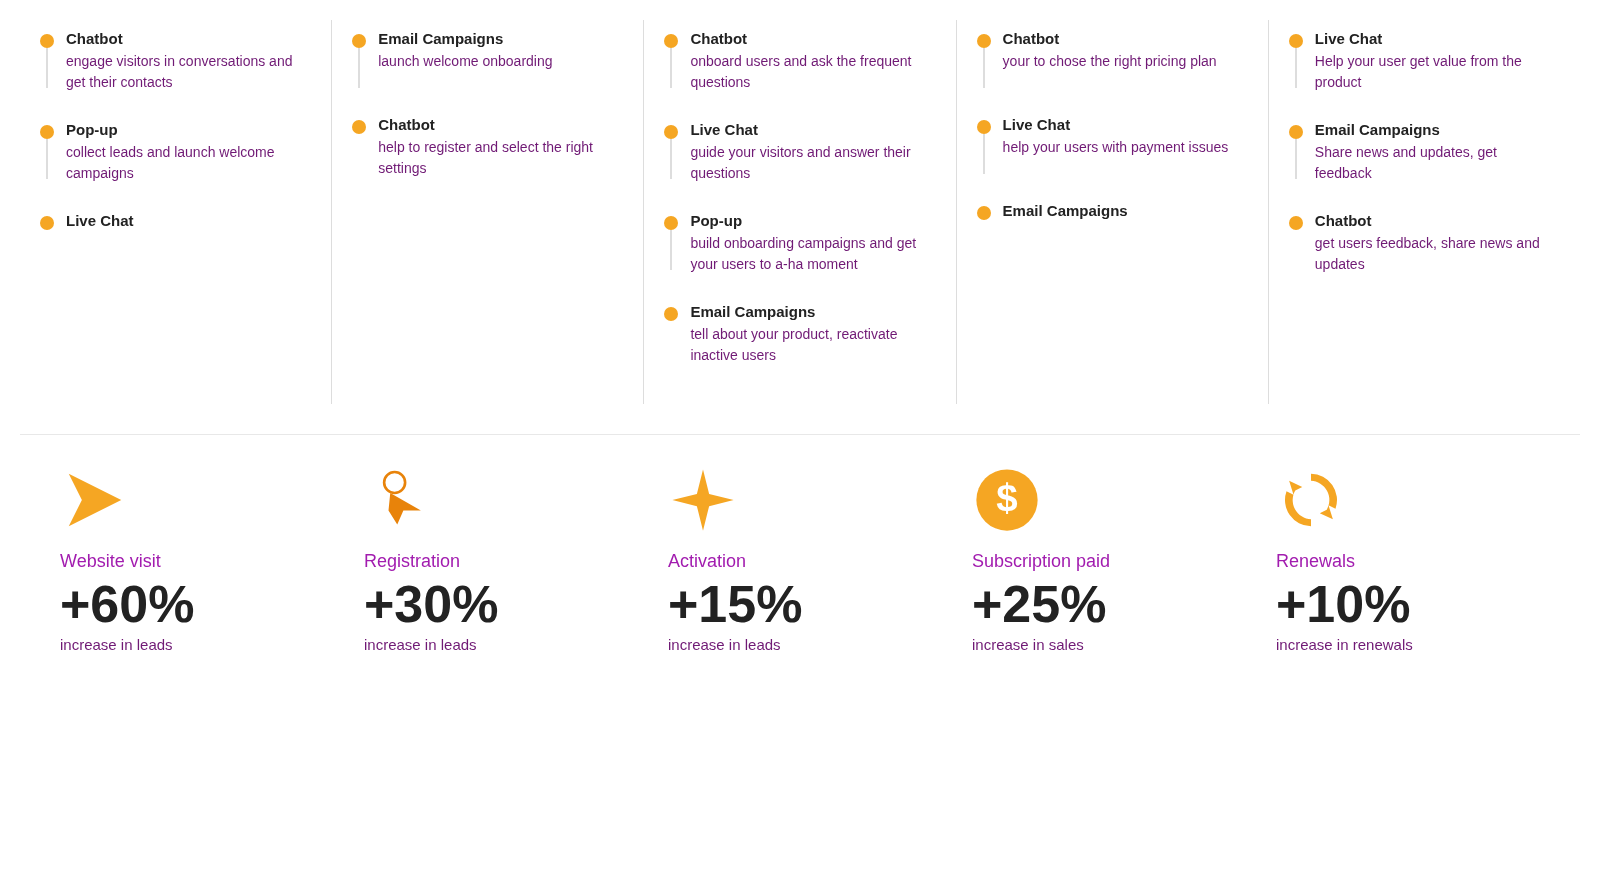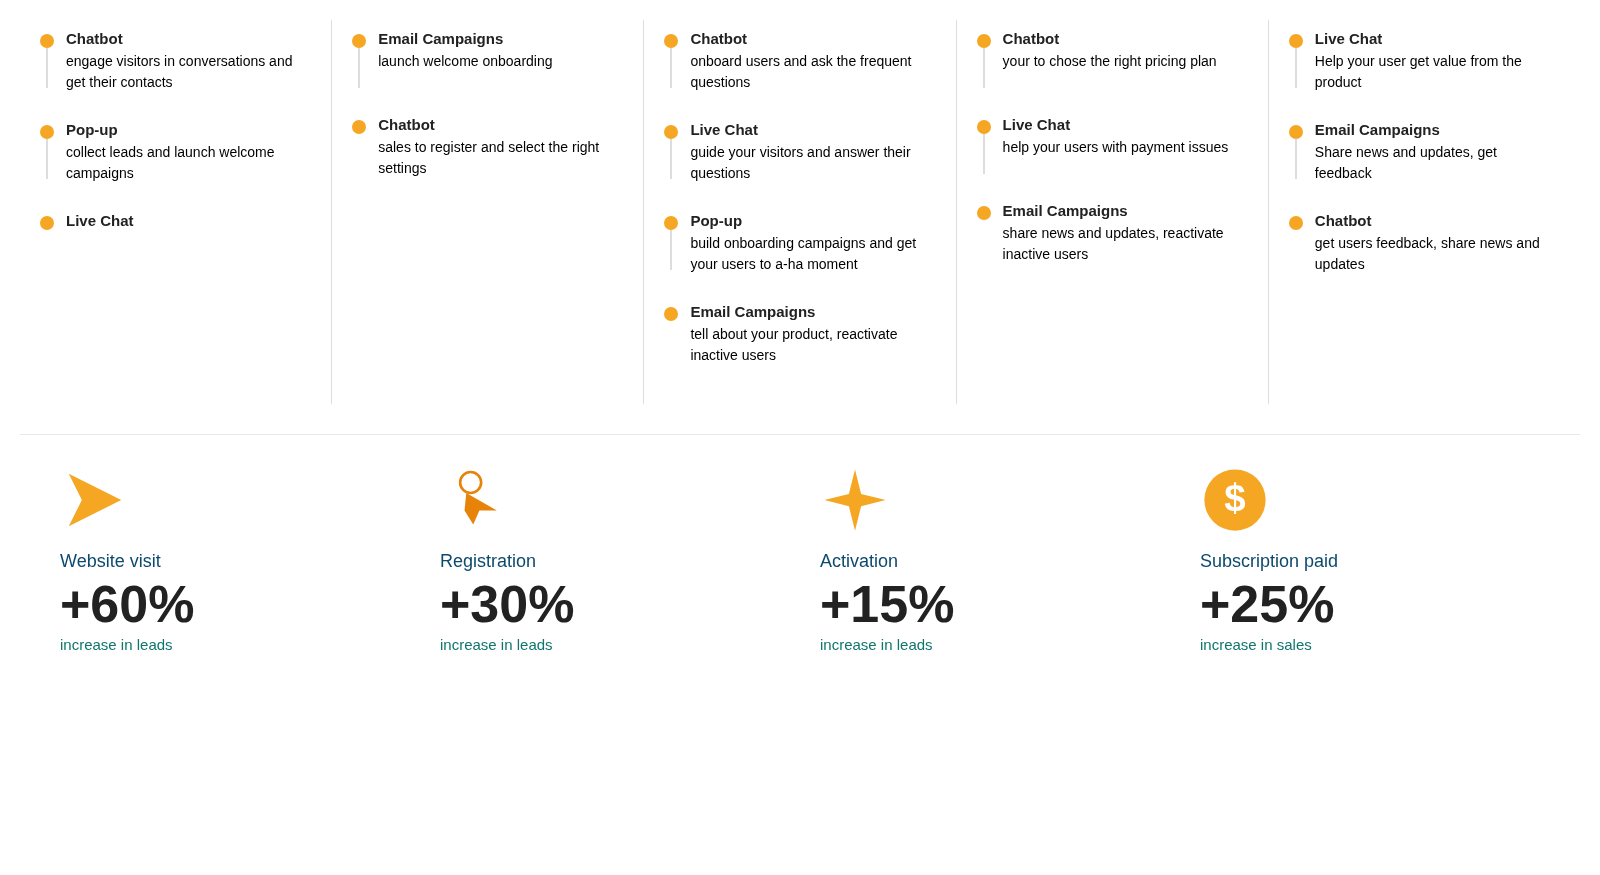--- a/index.html
+++ b/index.html
@@ -73,21 +73,21 @@
 
     .item-title {
       font-weight: 700;
       font-size: 15px;
       color: #222;
       margin-bottom: 4px;
     }
 
     .item-desc {
       font-size: 14px;
-      color: #000000;
+      color: #701a75;
       line-height: 1.5;
     }
 
     
     .metrics-section {
       display: flex;
       width: 100%;
       padding: 30px 20px 20px 20px;
     }
 
@@ -100,35 +100,35 @@
     }
 
     .metric-icon {
       width: 70px;
       height: 70px;
       margin-bottom: 16px;
     }
 
     .metric-label {
       font-size: 18px;
-      color: #0c4a6e;
+      color: #a21caf;
       margin-bottom: 6px;
     }
 
     .metric-value {
       font-size: 52px;
       font-weight: 700;
       color: #222;
       margin-bottom: 6px;
       line-height: 1;
     }
 
     .metric-sublabel {
       font-size: 15px;
-      color: #0f766e;
+      color: #701a75;
     }
   </style>
 </head>
 <body>
 
 <div class="main-container">
 
   <div class="columns-section">
   <div class="column">
         <div class="timeline-item">
@@ -170,21 +170,21 @@
             <div class="item-title">Email Campaigns</div>
             <div class="item-desc">launch welcome onboarding</div>
           </div>
         </div>
         <div class="timeline-item">
           <div class="dot-container">
             <div class="dot"></div>
           </div>
           <div class="item-content">
             <div class="item-title">Chatbot</div>
-            <div class="item-desc">sales to register and select the right settings</div>
+            <div class="item-desc">help to register and select the right settings</div>
           </div>
         </div>
       </div>
       <div class="column">
         <div class="timeline-item">
           <div class="dot-container">
             <div class="dot"></div>
             <div class="dot-line" style="min-height: 40px;"></div>
           </div>
           <div class="item-content">
@@ -242,21 +242,20 @@
             <div class="item-title">Live Chat</div>
             <div class="item-desc">help your users with payment issues</div>
           </div>
         </div>
         <div class="timeline-item">
           <div class="dot-container">
             <div class="dot"></div>
           </div>
           <div class="item-content">
             <div class="item-title">Email Campaigns</div>
-            <div class="item-desc">share news and updates, reactivate inactive users</div>
           </div>
         </div>
       </div>
       <div class="column">
         <div class="timeline-item">
           <div class="dot-container">
             <div class="dot"></div>
             <div class="dot-line" style="min-height: 40px;"></div>
           </div>
           <div class="item-content">
@@ -314,15 +313,24 @@
       </div>
       <div class="metric-column">
         <div class="metric-icon"><svg viewBox="0 0 80 80" width="70" height="70">
             <circle cx="40" cy="40" r="35" fill="#F5A623"></circle>
             <text x="40" y="53" text-anchor="middle" font-size="44" font-weight="bold" fill="#fff">$</text>
           </svg></div>
         <div class="metric-label">Subscription paid</div>
         <div class="metric-value">+25%</div>
         <div class="metric-sublabel">increase in sales</div>
       </div>
+      <div class="metric-column">
+        <div class="metric-icon"><svg viewBox="0 0 80 80" width="70" height="70">
+            <path d="M40,10 A30,30 0 0,1 68,50 L60,46 L65,62 L50,55 L58,51 A22,22 0 0,0 40,18 Z" fill="#F5A623"></path>
+            <path d="M40,70 A30,30 0 0,1 12,30 L20,34 L15,18 L30,25 L22,29 A22,22 0 0,0 40,62 Z" fill="#F5A623"></path>
+          </svg></div>
+        <div class="metric-label">Renewals</div>
+        <div class="metric-value">+10%</div>
+        <div class="metric-sublabel">increase in renewals</div>
+      </div>
     </div>
 
 </div>
 
 </body></html>

